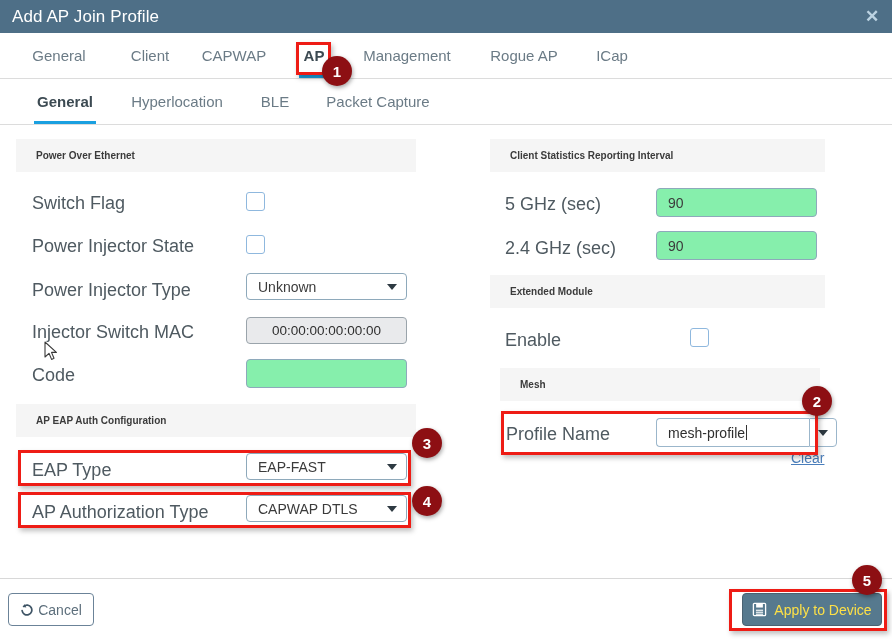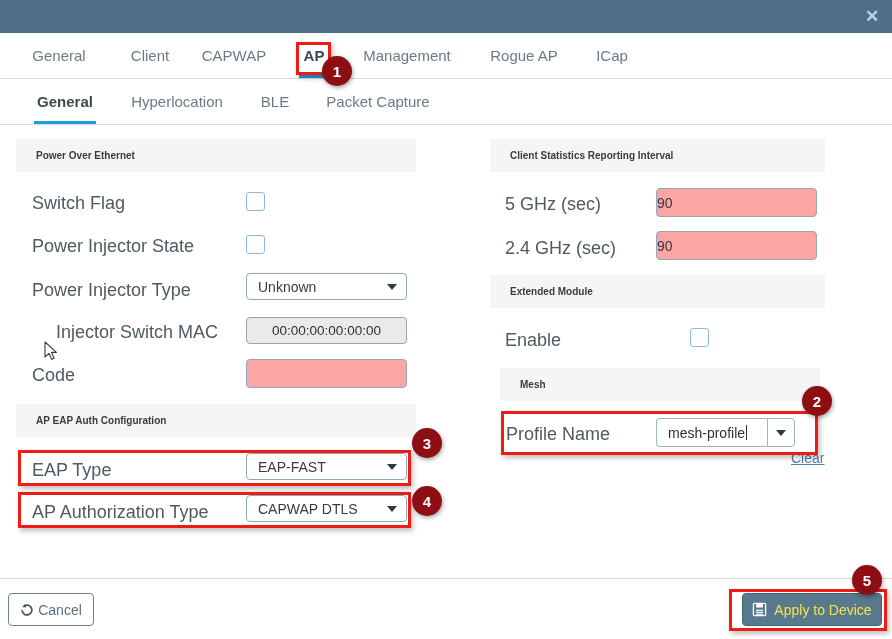--- a/index.html
+++ b/index.html
@@ -68,22 +68,22 @@
     font-size: 18px; color: #4f5a61;
     white-space: nowrap;
   }
   .chk {
     width: 19px; height: 19px;
     border: 1.5px solid #8fb8de; border-radius: 3px;
     background: #fff; cursor: pointer;
   }
   .txtbox {
     height: 27px; border: 1px solid #8ea9bb; border-radius: 4px;
-    background: #fca5a5; font-size: 14px; color: #3b3b3b;
-    display: flex; align-items: center; 
+    background: #86efac; font-size: 14px; color: #3b3b3b;
+    display: flex; align-items: center; padding-left: 11px;
   }
   .txtbox.disabled {
     background: #e9eaec; border: 1px solid #9aa4ab; color: #2f2f2f;
     font-size: 13.5px;
   }
   .ddl {
     height: 27px; border: 1px solid #8ea9bb; border-radius: 4px;
     background: #fff; font-size: 14px; color: #3b3b3b;
     display: flex; align-items: center; padding-left: 11px;
     position: relative; cursor: pointer;
@@ -162,20 +162,21 @@
   }
   
   .cursor { position: absolute; pointer-events: none; }
 </style>
 </head>
 <body>
 
 <div id="app">
 
   <div class="titlebar">
+    <div class="title">Add AP Join Profile</div>
     <div class="closebtn">✕</div>
   </div>
 
   <div class="tabs-primary">
     <div class="tab" style="left:24px;width:70px;">General</div>
     <div class="tab" style="left:124px;width:52px;">Client</div>
     <div class="tab" style="left:194px;width:80px;">CAPWAP</div>
     <div class="tab active" style="left:299px;width:30px;">AP</div>
     <div class="tab" style="left:357px;width:100px;">Management</div>
     <div class="tab" style="left:485px;width:78px;">Rogue AP</div>
@@ -202,21 +203,21 @@
   <div class="chk" style="position:absolute;left:246px;top:235px;"></div>
 
   <div class="row" style="left:32px;top:280px;">
     <span class="lbl">Power Injector Type</span>
   </div>
   <div class="ddl" style="position:absolute;left:246px;top:273px;width:161px;">
     <span>Unknown</span>
     <span class="caret"></span>
   </div>
 
-  <div class="row" style="left:32px;top:322px;margin-left:24px;">
+  <div class="row" style="left:32px;top:322px;">
     <span class="lbl">Injector Switch MAC</span>
   </div>
   <div class="txtbox disabled" style="position:absolute;left:246px;top:317px;width:161px;justify-content:center;padding-left:0;">
     <span>00:00:00:00:00:00</span>
   </div>
 
   <div class="row" style="left:32px;top:365px;">
     <span class="lbl">Code</span>
   </div>
   <div class="txtbox" style="position:absolute;left:246px;top:359px;width:161px;height:29px;">
@@ -262,21 +263,21 @@
   <div class="row" style="left:505px;top:330px;">
     <span class="lbl">Enable</span>
   </div>
   <div class="chk" style="position:absolute;left:690px;top:328px;"></div>
 
   <div class="sec-header" style="position:absolute;left:500px;top:368px;width:320px;height:33px;">Mesh</div>
 
   <div class="row" style="left:506px;top:424px;">
     <span class="lbl">Profile Name</span>
   </div>
-  <div class="combo" style="position:absolute;left:656px;top:418px;width:139px;">
+  <div class="combo" style="position:absolute;left:656px;top:418px;width:181px;">
     <div class="cinput">
       <span>mesh-profile</span>
         <span class="caret-text"></span>
     </div>
     <div class="cbtn"></div>
   </div>
   <div class="clearlink" style="left:791px;top:450px;">Clear</div>
 
   <div class="footer-divider"></div>
 

